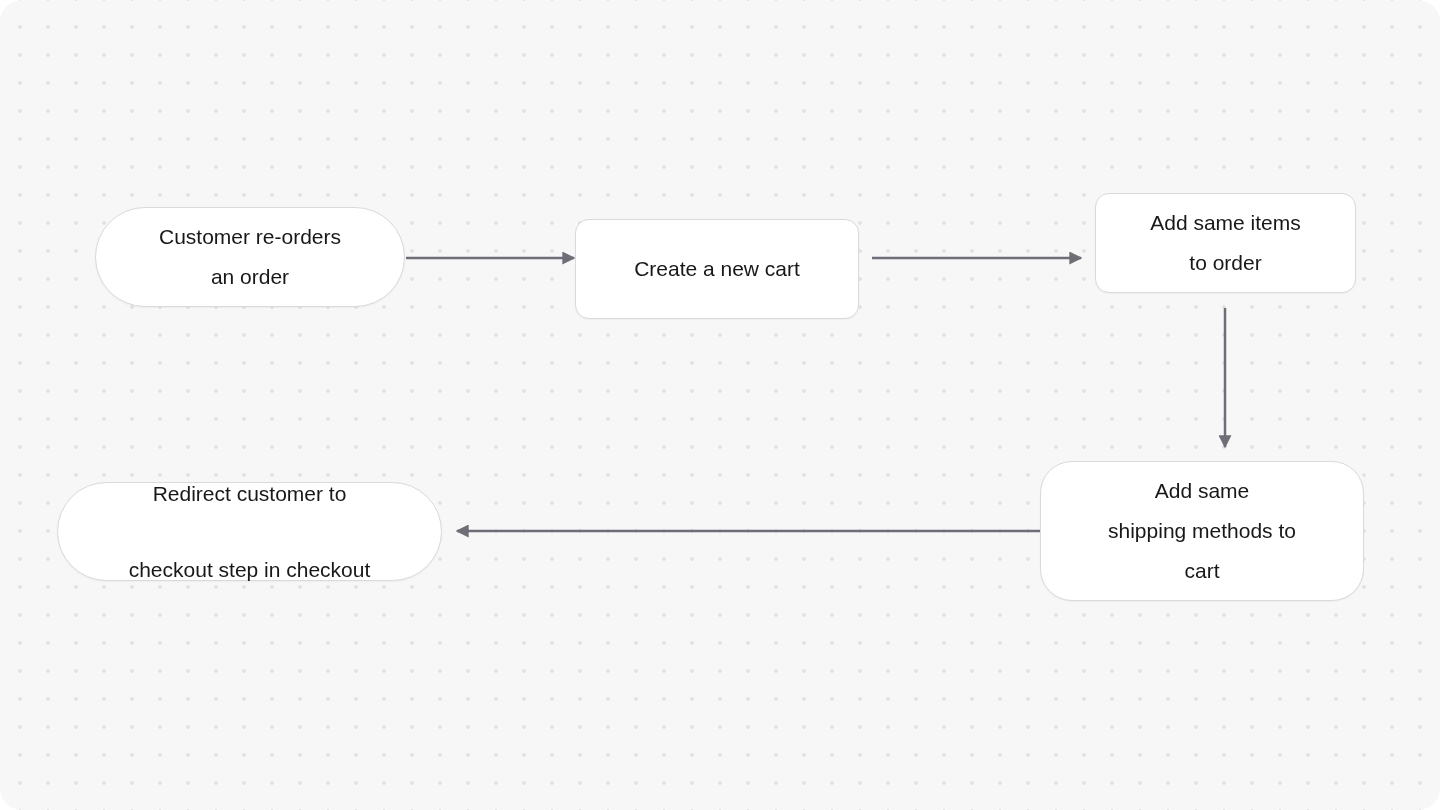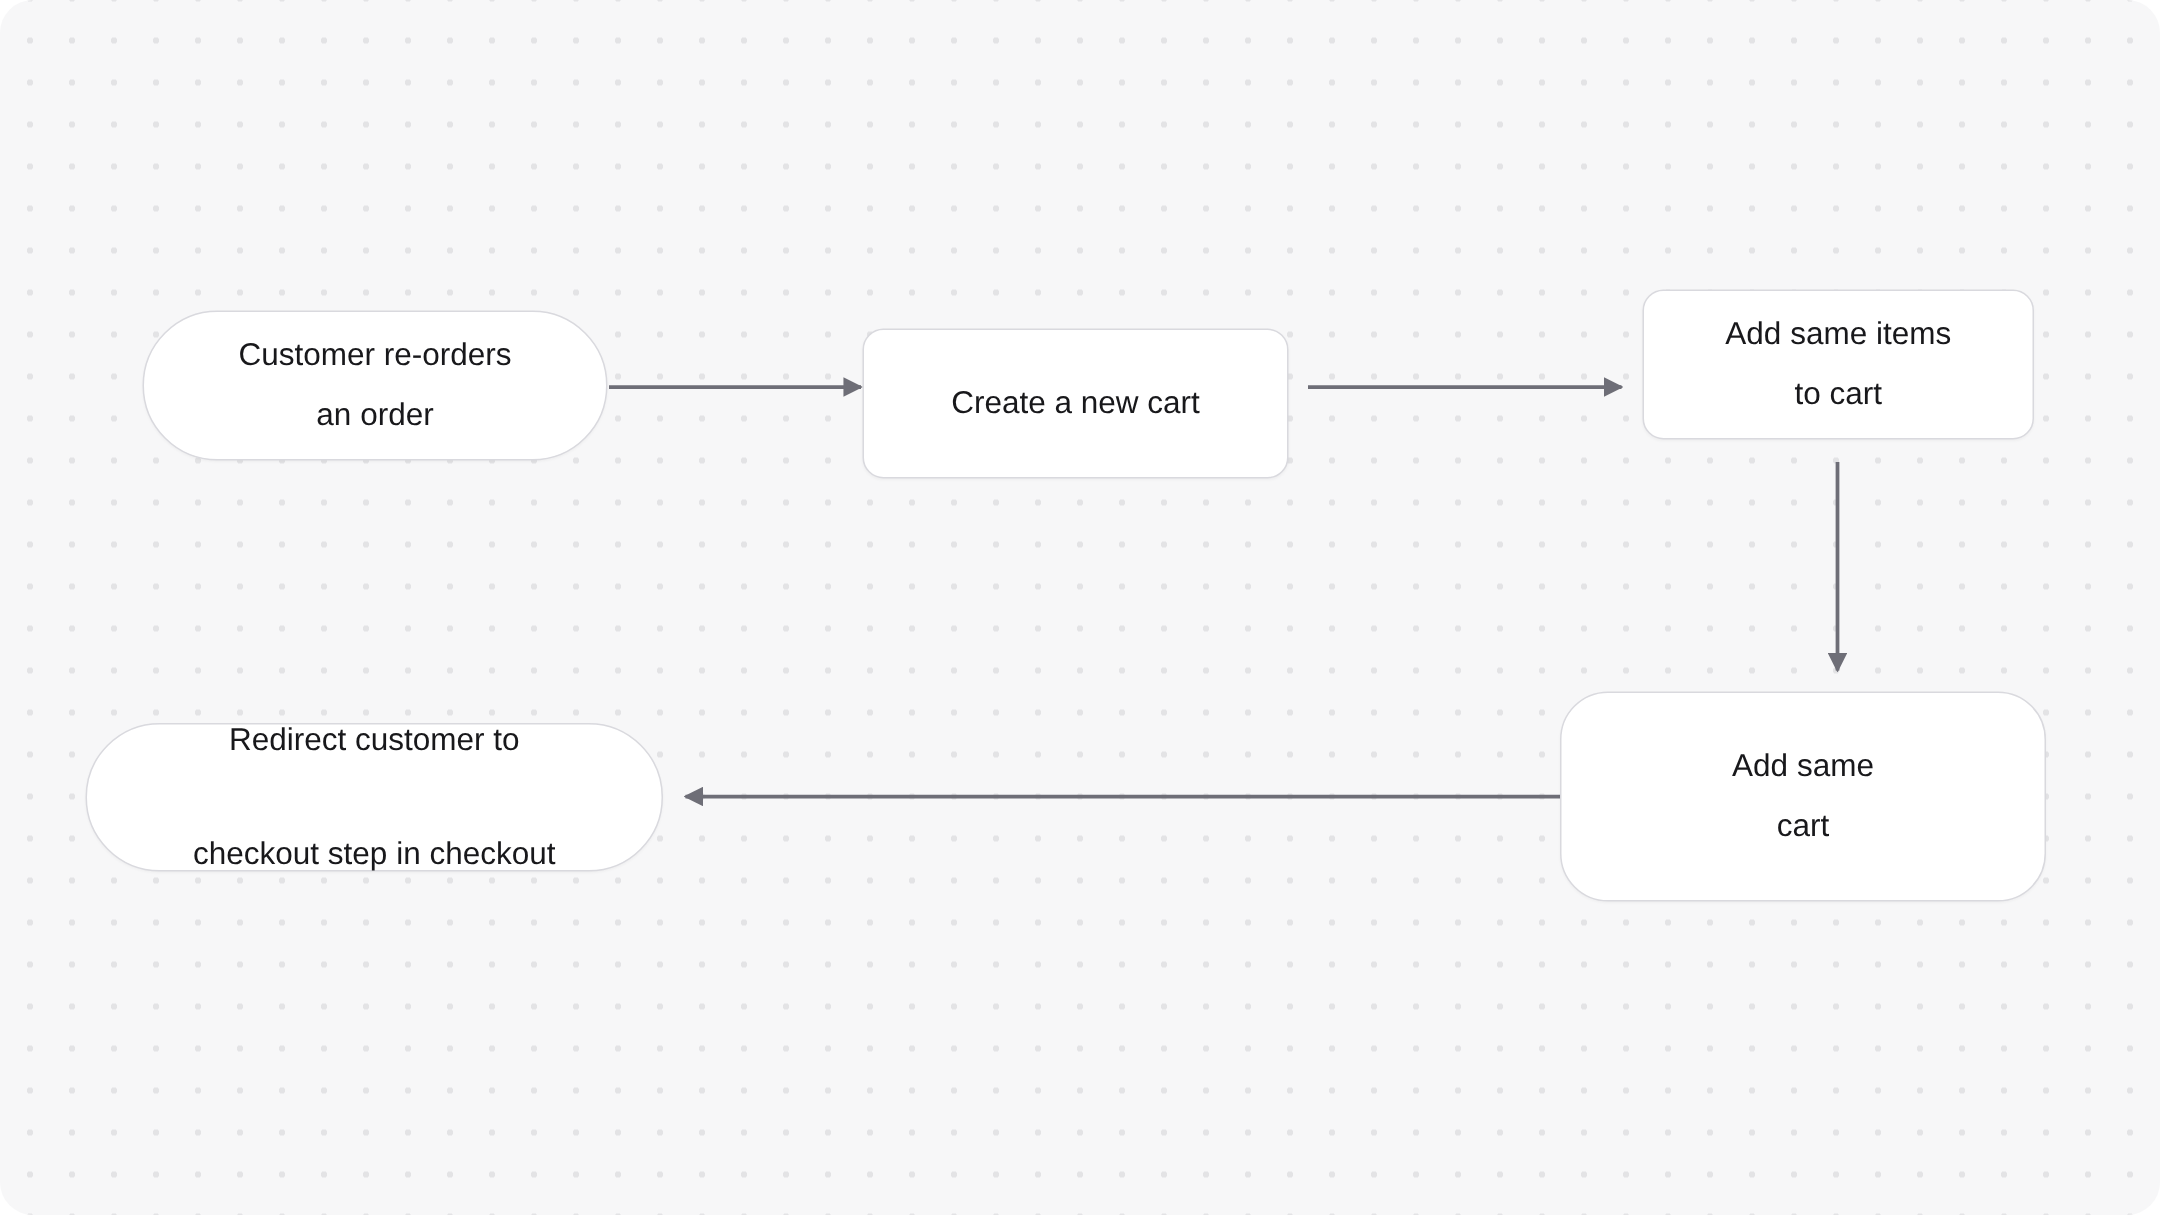--- a/index.html
+++ b/index.html
@@ -82,25 +82,26 @@
     <div>Customer re-orders</div>
     <div>an order</div>
   </div>
 
   <div id="node-cart" class="flow-node rounded">
     <div>Create a new cart</div>
   </div>
 
   <div id="node-items" class="flow-node rounded">
     <div>Add same items</div>
-    <div>to cart</div>
+    <div>to order</div>
   </div>
 
   <div id="node-shipping" class="flow-node rounded">
     <div>Add same</div>
+    <div>shipping methods to</div>
     <div>cart</div>
   </div>
 
   <div id="node-redirect" class="flow-node stadium">
     <div>Redirect customer to</div>
     <div>checkout step in checkout</div>
   </div>
 
 </div>
 

